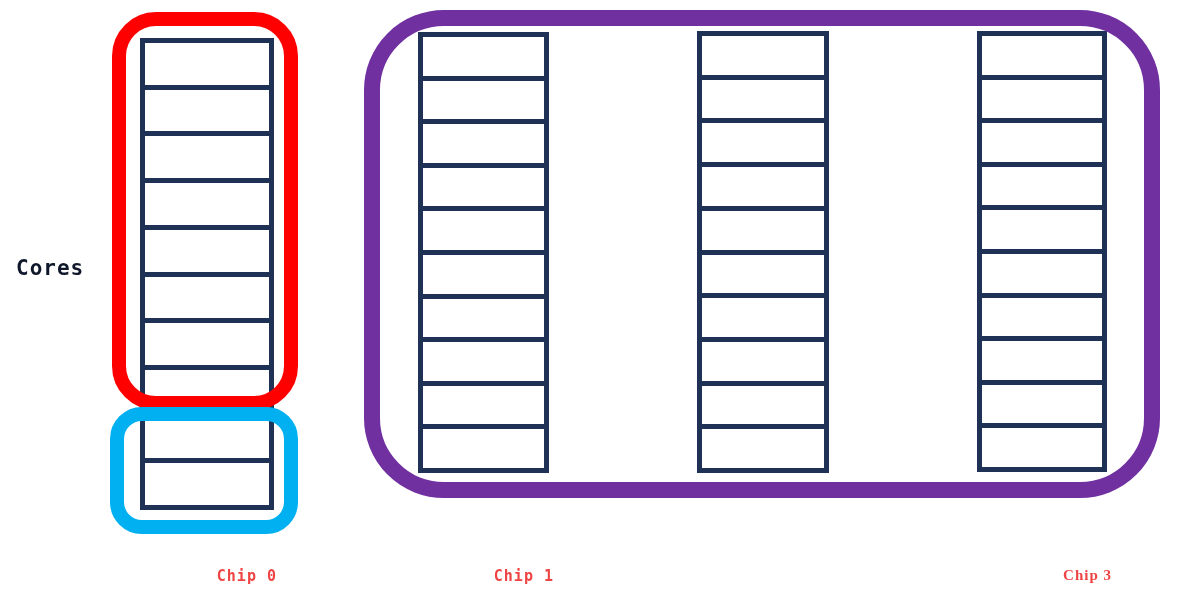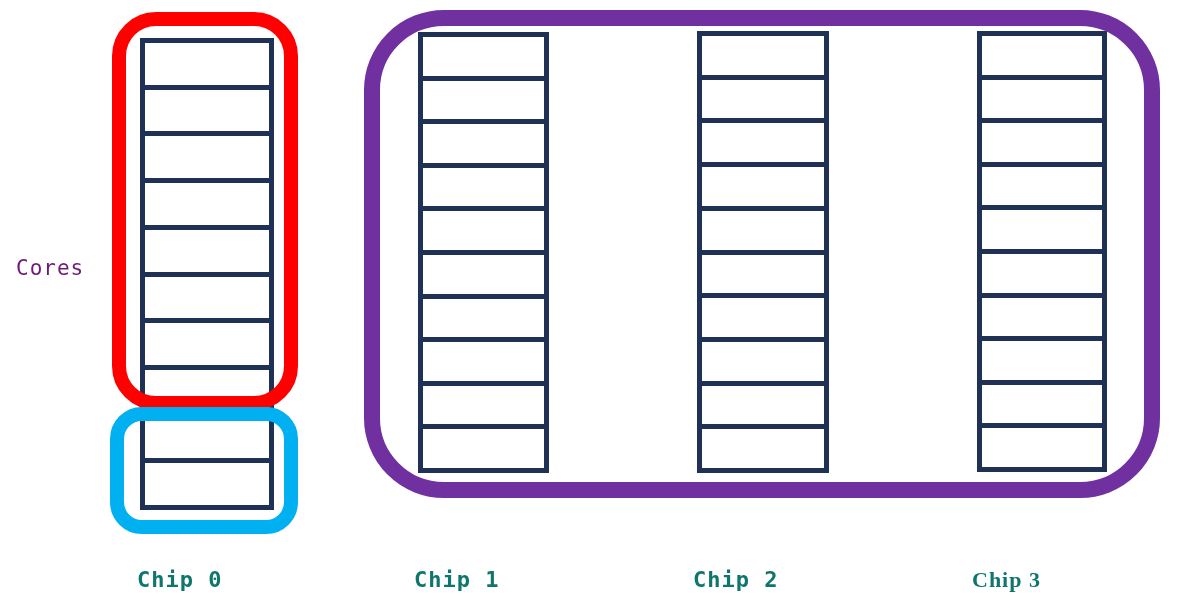--- a/index.html
+++ b/index.html
@@ -53,32 +53,32 @@
     border: 16px solid var(--purple, #7030a0);
     border-radius: 80px;
     z-index: 2;
   }
 
   
   .axis-label {
     position: absolute;
     left: 16px; top: 256px;
     font-size: 21px;
-    font-weight: normal;
-    color: #701a75;
+    font-weight: bold;
+    color: #0f172a;
     letter-spacing: 1px;
   }
   .chip-label {
     position: absolute;
     top: 567px;
     width: 140px;
-    text-align: left;
-    font-size: 22px;
+    text-align: right;
+    font-size: 15px;
     font-weight: bold;
-    color: #0f766e;
+    color: #ef4444;
     letter-spacing: 1px;
     z-index: 1;
   }
   #chip-label-0 { left: 137px; }
   #chip-label-1 { left: 414px; }
   #chip-label-2 { left: 693px; }
   #chip-label-3 { left: 972px; font-family: Liberation Serif, serif; }
 </style>
 </head>
 <body>
@@ -135,16 +135,15 @@
       <div class="core-cell"></div>
       <div class="core-cell"></div>
     </div>
 
   <div class="group-outline red-box"></div>
   <div class="group-outline blue-box"></div>
   <div class="group-outline purple-box"></div>
 
   <div class="chip-label" id="chip-label-0">Chip 0</div>
   <div class="chip-label" id="chip-label-1">Chip 1</div>
-  <div class="chip-label" id="chip-label-2">Chip 2</div>
   <div class="chip-label" id="chip-label-3">Chip 3</div>
 
 </div>
 
 </body></html>

